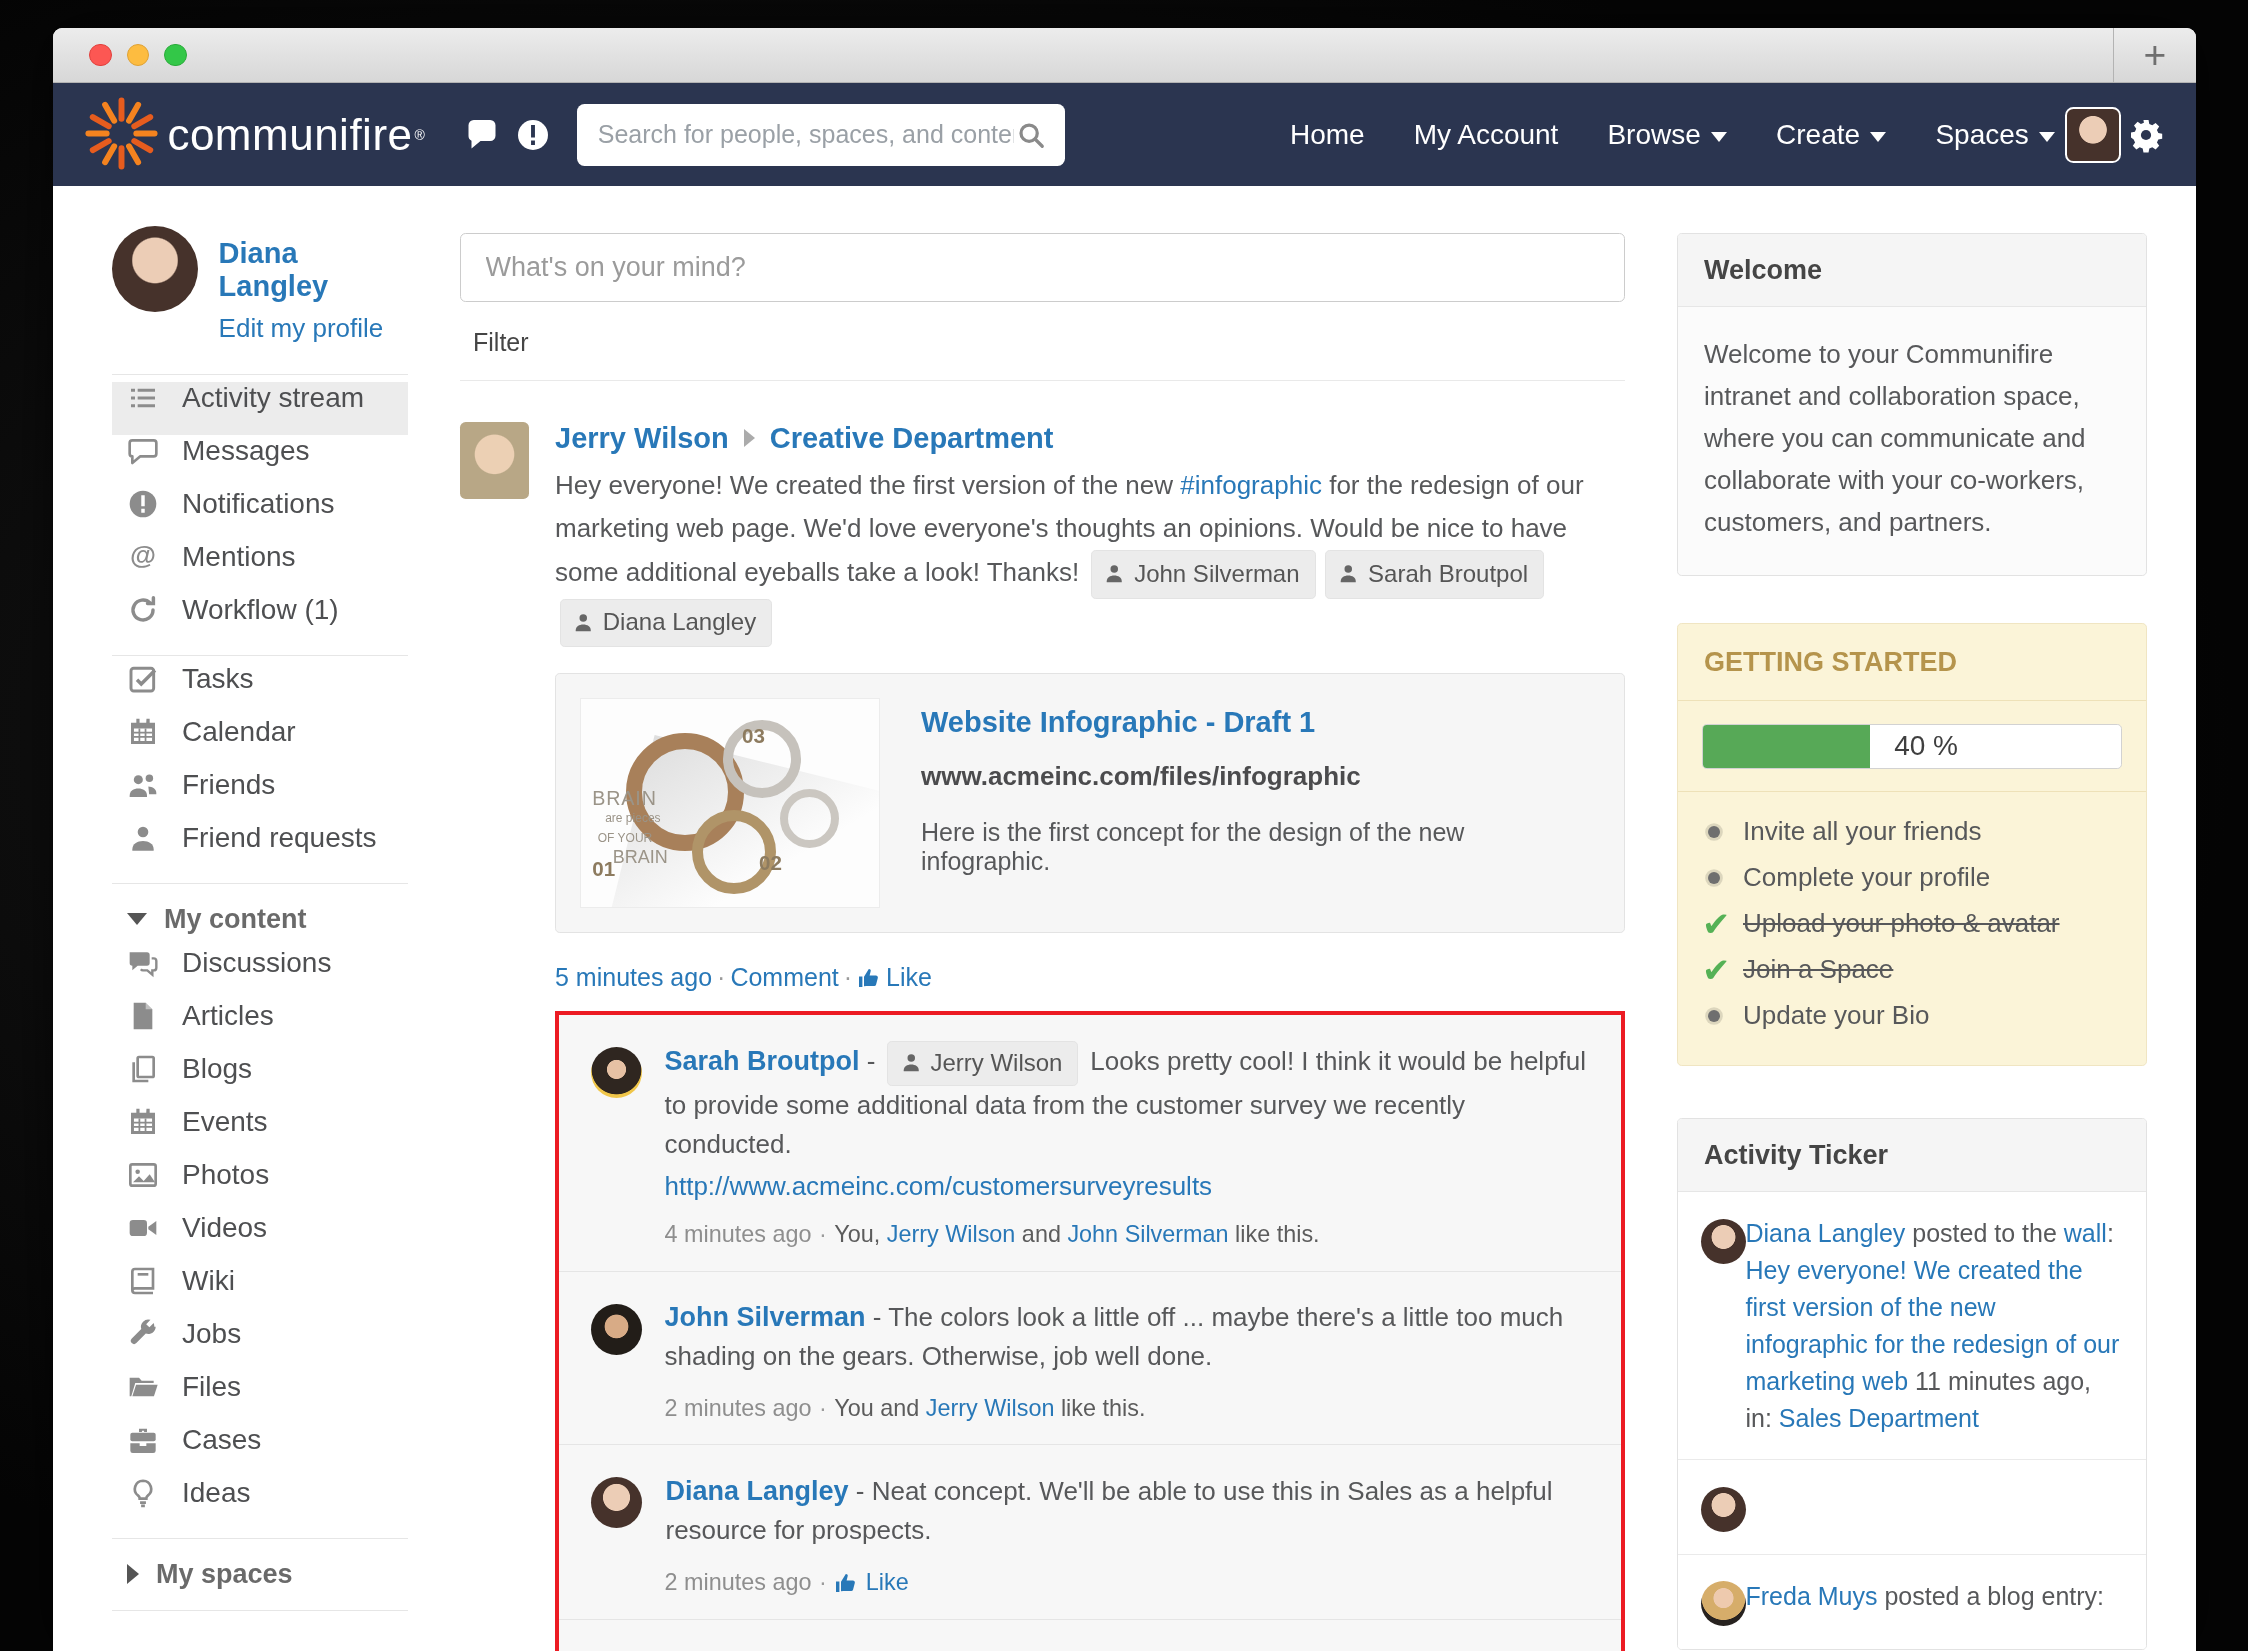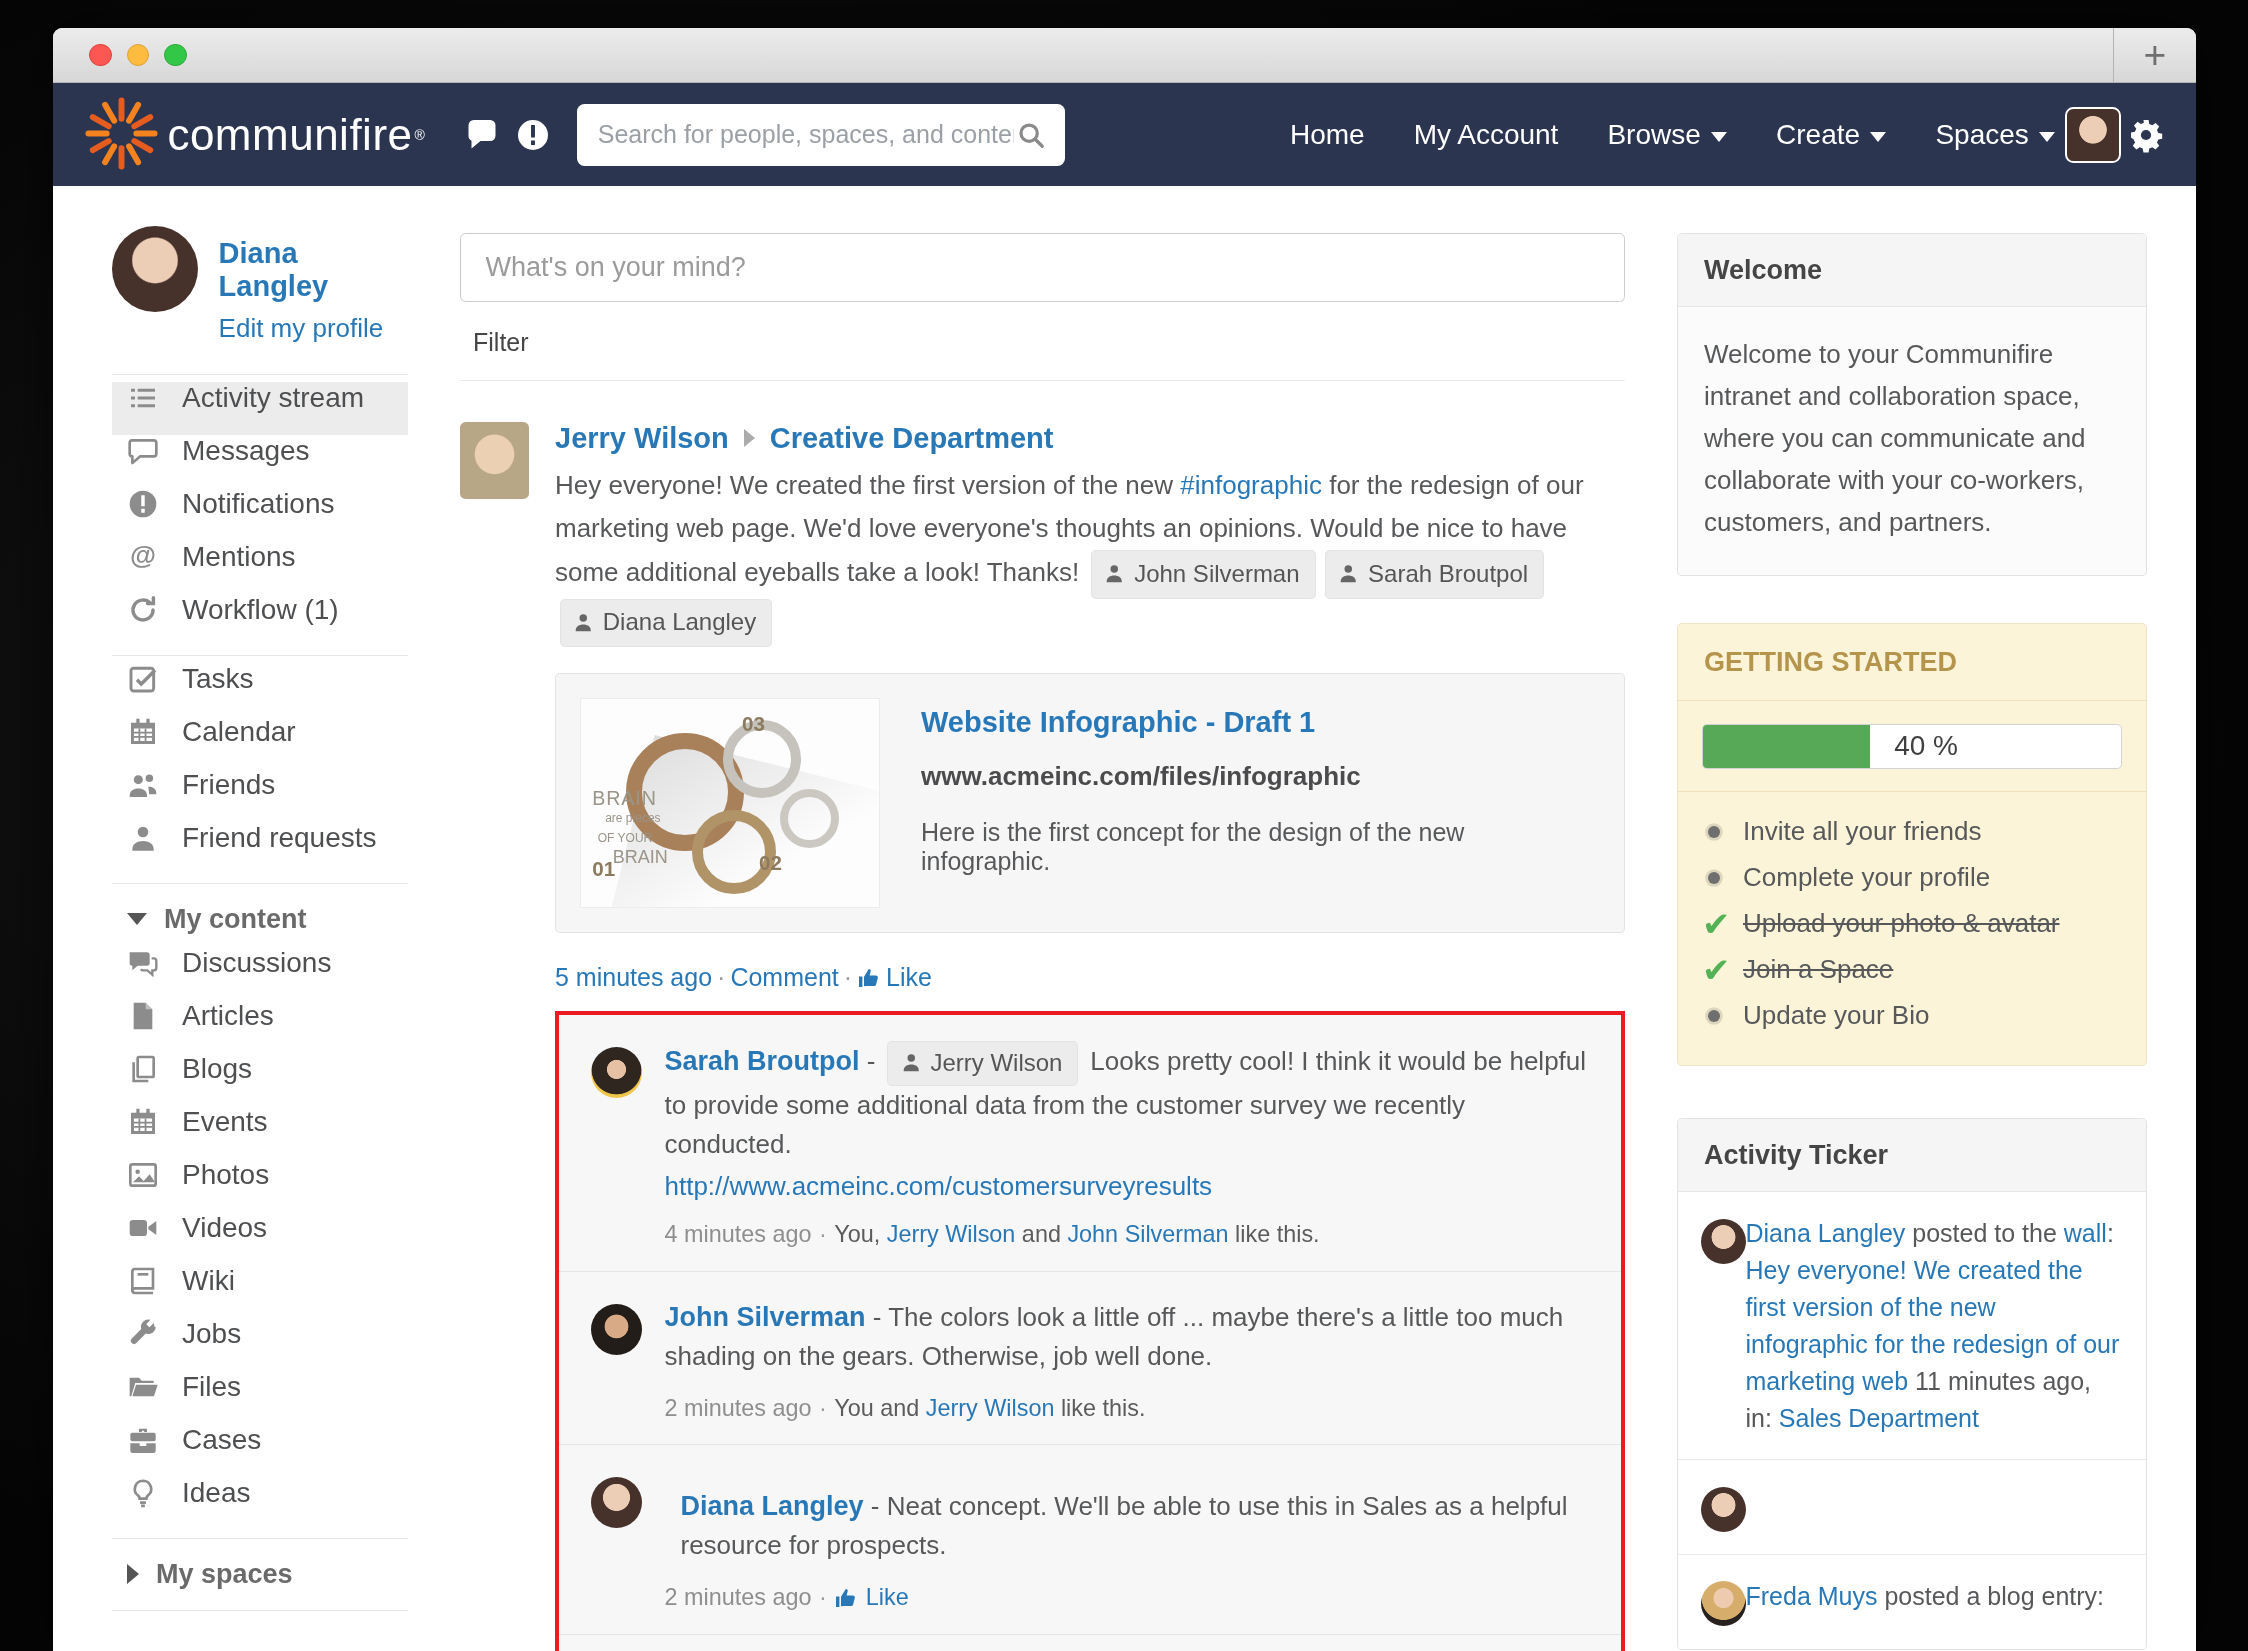--- a/index.html
+++ b/index.html
@@ -100,21 +100,21 @@
   .g4{left:199px;top:90px;width:43px;height:43px;border:8.4px solid #cbc7c1;}
   .img-heading{position:absolute;left:11.2px;top:90px;color:#9b9488;line-height:19.7px;}
   .img-heading span{display:block;}
   .img-heading span:nth-child(1){font-size:19.7px;letter-spacing:0.9px;}
   .img-heading span:nth-child(2){font-size:12px;margin-left:13px;}
   .img-heading span:nth-child(3){font-size:12px;margin-left:5.6px;}
   .img-heading span:nth-child(4){font-size:18px;margin-left:20.6px;}
   .img-label{position:absolute;font-weight:bold;color:#8d7b5f;font-size:20.6px;}
   .lab-0{left:11.2px;bottom:26px;}
   .lab-1{left:178px;bottom:32px;}
-  .lab-2{left:161px;top:13px;text-align:center;}
+  .lab-2{left:161px;top:25px;text-align:center;}
   .att-info{margin-left:41px;padding-top:7.5px;}
   .att-title{color:#2878b8;font-weight:bold;font-size:29px;cursor:pointer;}
   .att-url{color:#4b4b4d;font-weight:bold;font-size:26px;margin-top:22.5px;}
   .att-desc{color:#57585a;font-size:25px;margin-top:26px;}
   .post-meta{margin-top:30px;display:flex;align-items:center;gap:5px;font-size:25px;}
   .post-meta a{color:#2878b8;cursor:pointer;}
   .mdot{color:#9b9b9b;}
   .like-ic{width:24px;height:24px;color:#2878b8;display:inline-flex;vertical-align:-2.8px;}
   .like-ic svg{width:24px;height:24px;}
   
@@ -555,21 +555,21 @@
                     <div class="c-meta">
                       <span class="time">2 minutes ago</span>
                       <span class="mdot">·</span>
                       <span><span class="seg-text">You and </span><a class="seg-link">Jerry Wilson</a><span class="seg-text"> like this.</span></span>
                     </div>
                   </div>
                 </div>
                 <div class="comment">
                   <div class="c-av avatar av-diana"></div>
                   <div class="c-main">
-                    <p class="c-text" style="margin: 16px;"><a class="c-name">Diana Langley</a><span> - </span><span>Neat concept. We'll be able to use this in Sales as a helpful resource for prospects.</span></p>
+                    <p class="c-text" style="margin: 1px;"><a class="c-name">Diana Langley</a><span> - </span><span>Neat concept. We'll be able to use this in Sales as a helpful resource for prospects.</span></p>
                     <div class="c-meta">
                       <span class="time">2 minutes ago</span>
                       <span class="mdot">·</span>
                       <span class="like-ic">
                         <svg viewBox="0 0 24 24" fill="currentColor">
                           <path d="M2 10.5h3.4V21H2zM7 20.2V10.8L11.8 3a2 2 0 0 1 1.8 2.6l-1 3.9h6.2a2 2 0 0 1 2 2.5l-1.7 6.6a2 2 0 0 1-2 1.5H9.3z"></path>
                         </svg>
                       </span>
                       <a>Like</a>
                     </div>

